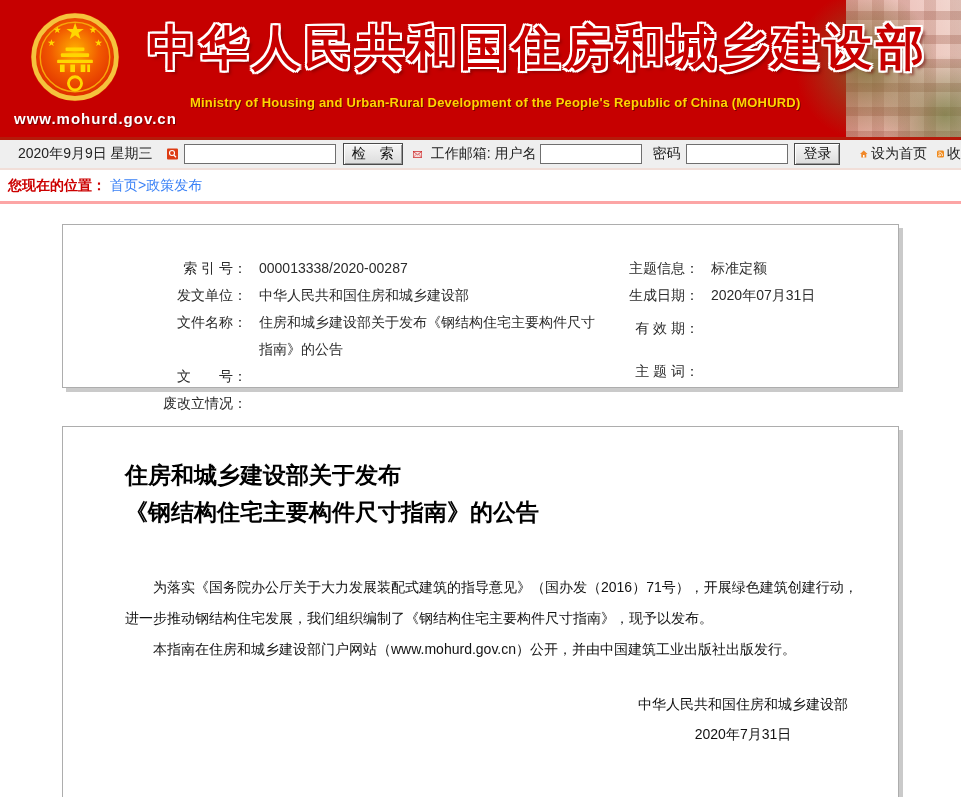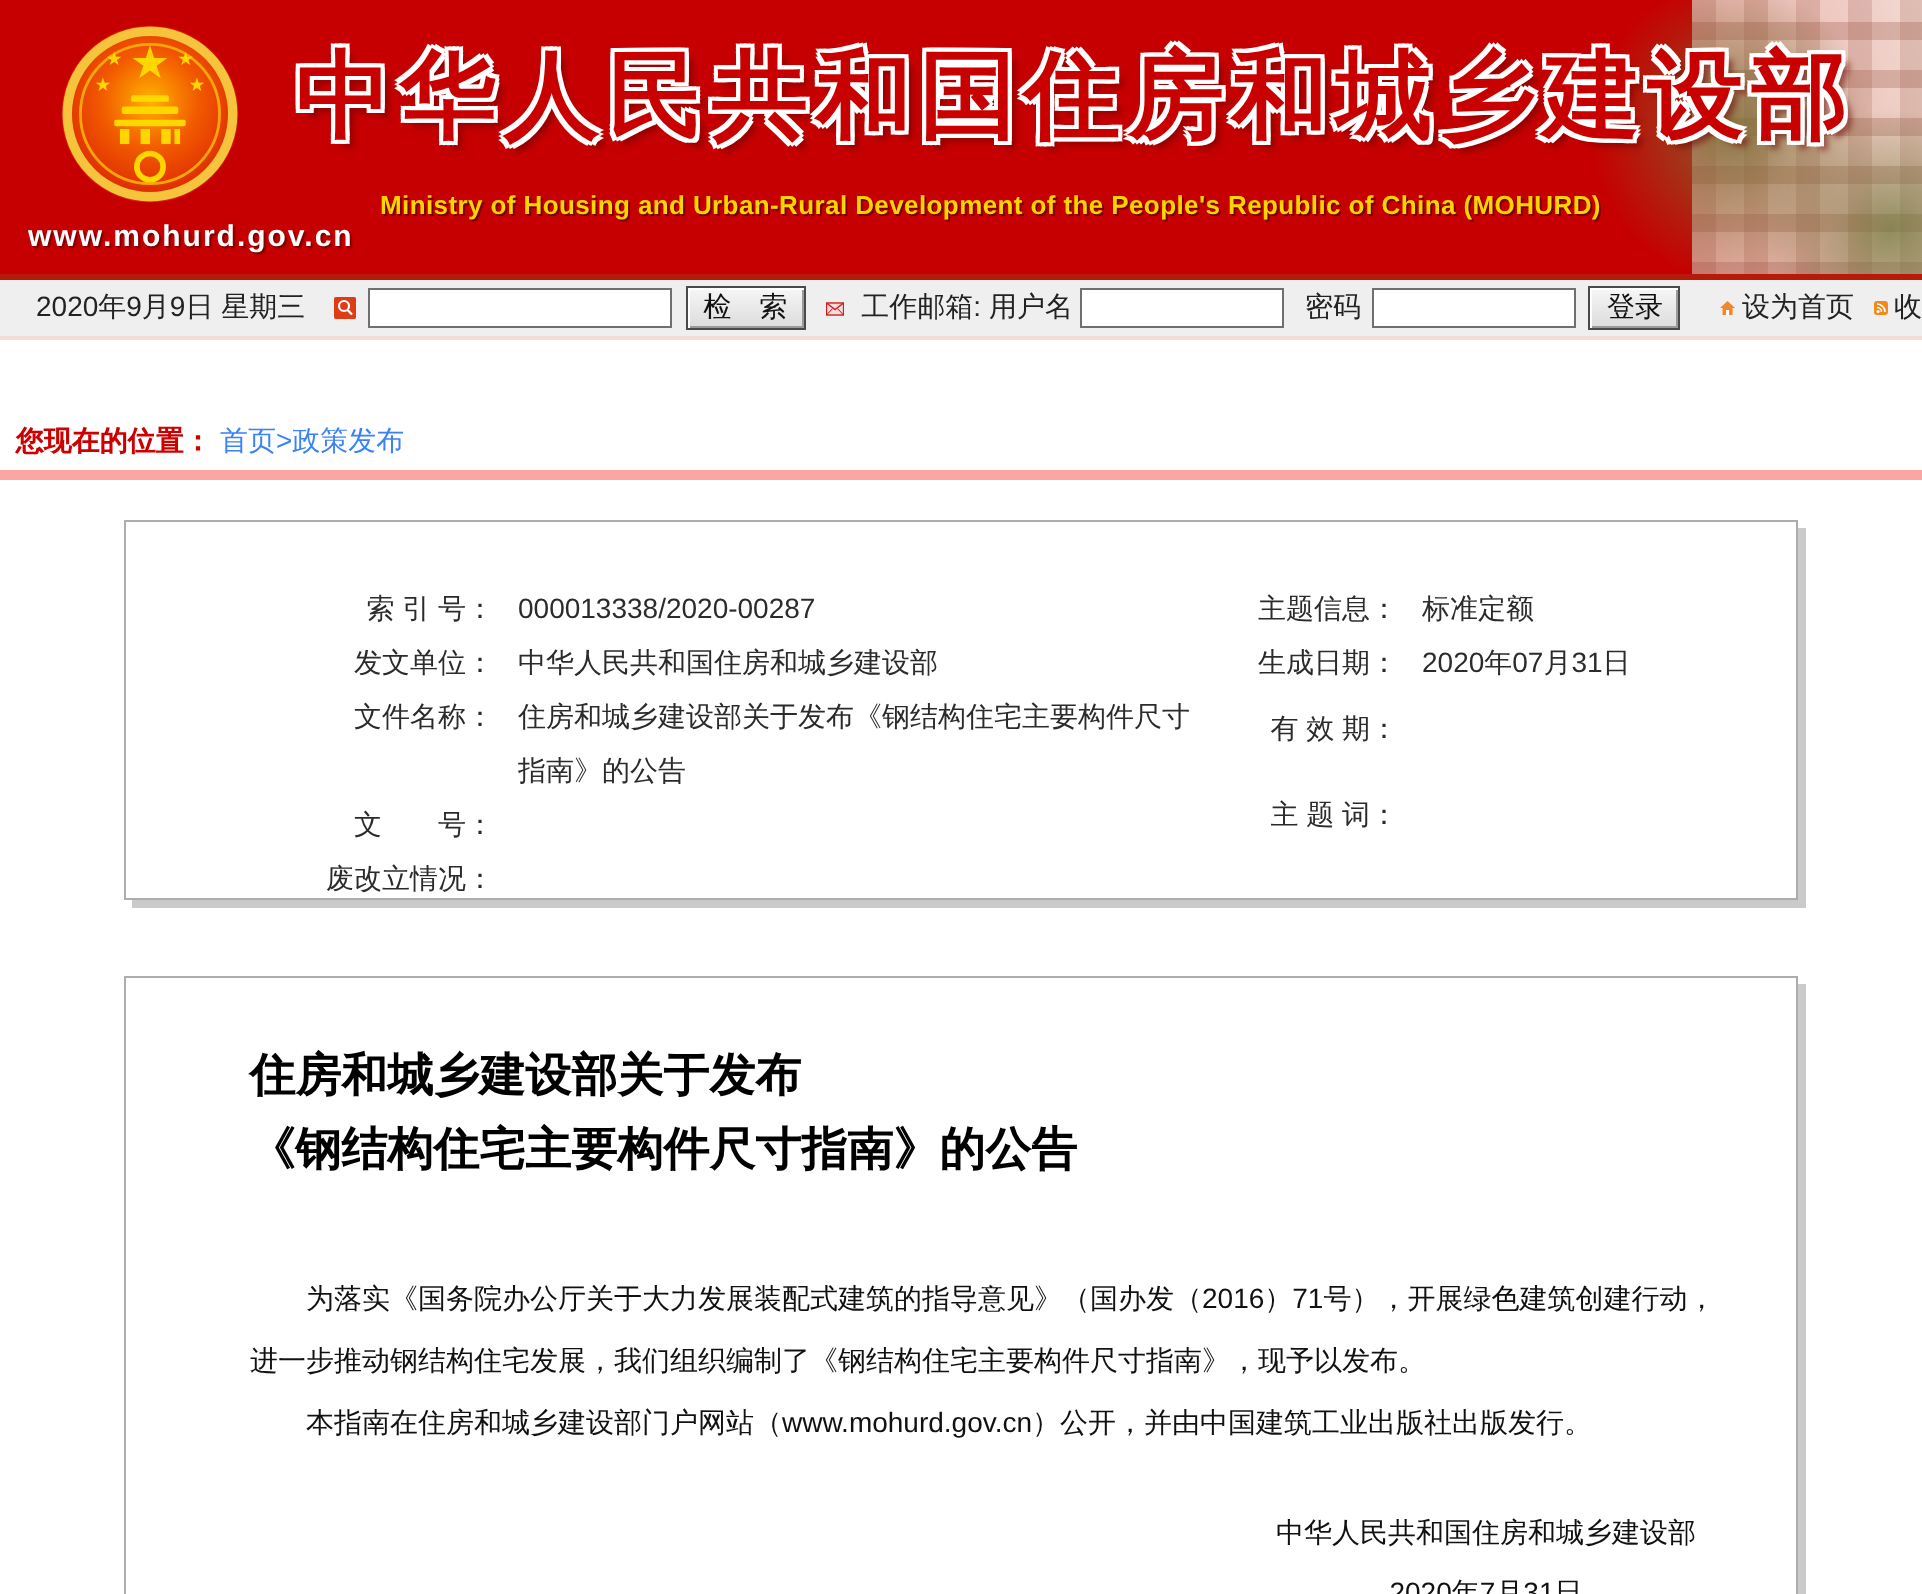--- a/index.html
+++ b/index.html
@@ -51,28 +51,28 @@
   .icon { display:inline-block; vertical-align:middle; }
   .search-ico { width:22px; height:22px; }
   .mail-ico { width:18px; height:13px; margin:0 5px 0 2px; }
   .home-ico { width:15px; height:14px; margin:0 3px 0 20px; }
   .rss-ico { width:14px; height:14px; margin:0 3px 0 10px; }
   .tb-label { margin:0 4px; }
   .pwd-label { margin:0 6px 0 10px; }
 
   
   .breadcrumb { width:961px; height:34px; display:flex; align-items:center; padding-left:8px;
-                font-size:14px; border-bottom:5px solid #fca5a5; background:#fff;margin-top:36px; }
+                font-size:14px; border-bottom:3px solid #fca5a5; background:#fff; }
   .crumb-prefix { color:#cc0000; font-weight:bold; }
   .crumb-path { color:#3b82f6; margin-left:4px; }
 
   
   .panel { width:837px; margin-left:62px; background:#fff; border:1px solid #adadad;
            box-shadow:4px 4px 0 #cacaca; }
-  .meta-panel { margin-top:20px; height:190px; padding-top:30px; display:flex; font-size:14px; color:#2b2b2b; }
+  .meta-panel { margin-top:20px; height:164px; padding-top:30px; display:flex; font-size:14px; color:#2b2b2b; }
   .meta-col-left  { flex:0 0 548px; padding-left:44px; }
   .meta-col-right { flex:1; }
   .meta-row { display:flex; line-height:27px; }
   .meta-label { flex:0 0 140px; text-align:right; white-space:pre; }
   .meta-label.r { flex:0 0 88px; }
   .meta-value { margin-left:12px; max-width:340px; line-height:27px; }
   .mt6 { margin-top:6px; } .mt16 { margin-top:16px; }
 
   .doc-panel { margin-top:38px; height:420px; padding:30px 32px 0 62px; }
   .doc-title { font-family:"Liberation Serif","DejaVu Serif",serif;

